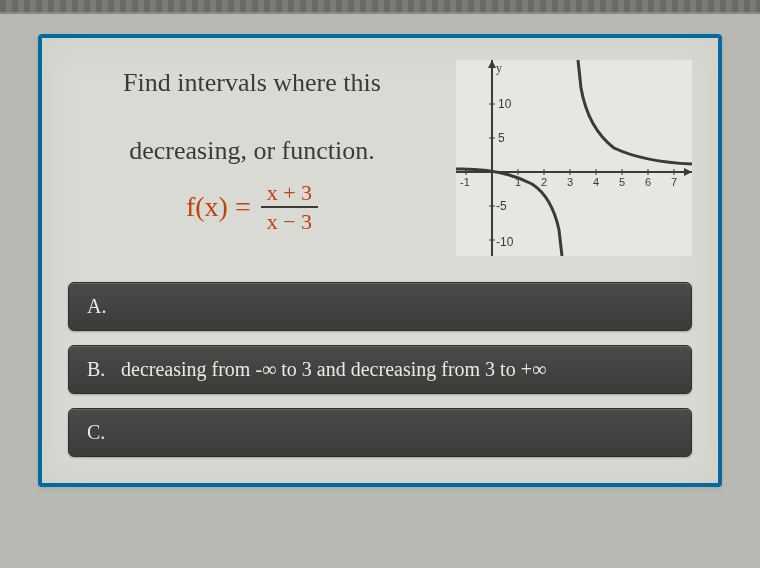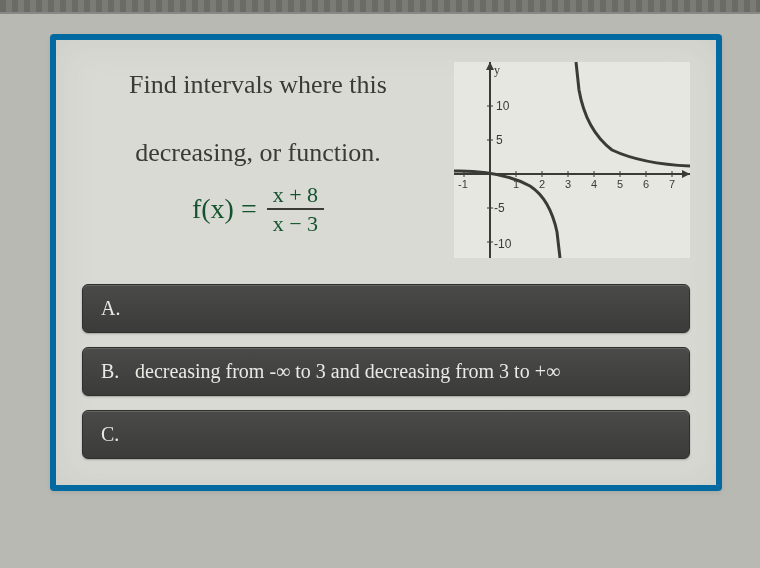--- a/index.html
+++ b/index.html
@@ -10,40 +10,40 @@
     position: relative;
     overflow: hidden;
   }
   .wavy-top {
     position: absolute; top: 0; left: 0; right: 0; height: 14px;
     background: repeating-linear-gradient(90deg, #6a6b65 0 6px, #7a7b75 6px 12px);
     border-bottom: 2px solid #888;
   }
   .card {
     position: absolute;
-    left: 50px; top: 34px; right: 38px;
+    left: 38px; top: 34px; right: 38px;
     background: #d9dad4;
-    border: 6px solid #0369a1;
+    border: 4px solid #0369a1;
     border-radius: 4px;
     padding: 22px 26px 26px 26px;
     box-shadow: 0 2px 4px rgba(0,0,0,0.08), inset 0 0 40px rgba(120,120,110,0.12);
   }
   .top-row { display: flex; gap: 20px; align-items: flex-start; }
   .question-text {
     flex: 1;
     font-size: 26px;
     color: #3a3b36;
     line-height: 1.3;
     text-align: center;
     padding-top: 6px;
   }
   .formula {
     text-align: center;
     font-size: 28px;
-    color: #14532d;
+    color: #c2410c;
     margin-top: 14px;
   }
   .formula .func { display:inline-flex; align-items:center; gap:10px; }
   .frac { display:inline-flex; flex-direction:column; align-items:center; font-size:22px; line-height:1.05; }
   .frac .num { border-bottom: 2px solid #3a3b36; padding: 0 6px 2px 6px; }
   .frac .den { padding: 2px 6px 0 6px; text-align: right; }
   .graph-box {
     width: 236px; height: 196px;
     background: #e6e7e0;
     position: relative;
@@ -77,21 +77,21 @@
     <div style="flex:1">
       <div class="question-text">
         <span>Find intervals where this</span><br>
         <br>
         <span>decreasing, or function.</span>
       </div>
       <div class="formula">
         <span class="func">
           <span>f(x) =</span>
           <span class="frac">
-            <span class="num">x + 8</span>
+            <span class="num">x + 3</span>
             <span class="den">x − 3</span>
           </span>
         </span>
       </div>
     </div>
 
     <div class="graph-box">
       <svg width="236" height="196" viewBox="0 0 236 196">
 
         <line x1="0" y1="112" x2="236" y2="112" stroke="#3a3b36" stroke-width="2"></line>

